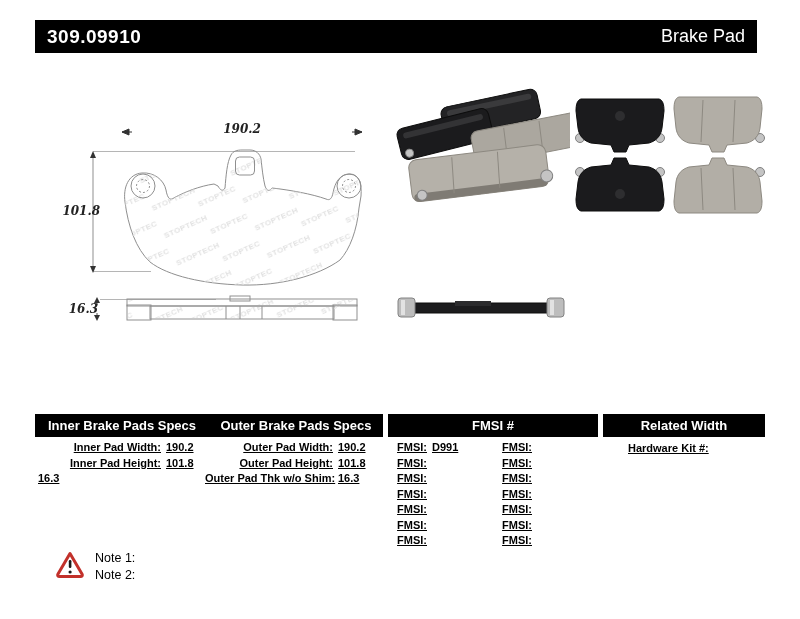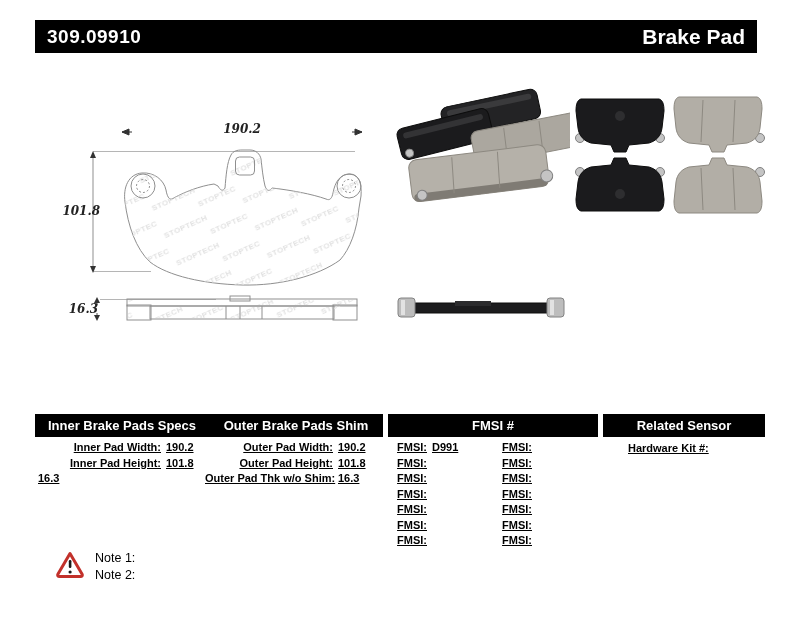--- a/index.html
+++ b/index.html
@@ -5,21 +5,21 @@
   html,body{margin:0;padding:0;background:#fff;}
   #page{position:relative;width:784px;height:619px;background:#ffffff;overflow:hidden;
         font-family:"Liberation Sans",sans-serif;color:#000;}
   .abs{position:absolute;}
 
   
   .header-bar{left:35px;top:20px;width:722px;height:33px;background:#000;color:#fff;
               display:flex;align-items:center;justify-content:space-between;
               padding:0 12px;box-sizing:border-box;}
   .part-number{font-size:19px;font-weight:bold;letter-spacing:0.5px;}
-  .product-title{font-size:21px;font-weight:bold;}
+  .product-title{font-size:18px;font-weight:normal;}
 
   
   .dim-label{font-family:"DejaVu Serif",serif;font-style:italic;font-weight:bold;
              font-size:12px;color:#222;}
   .ext-line{background:#b5b5b5;height:1px;}
 
   
   .tbar{top:414px;height:23px;background:#000;color:#fff;display:flex;
         align-items:center;justify-content:center;font-size:13px;font-weight:bold;}
   .tbar-split{justify-content:space-around;}
@@ -179,27 +179,27 @@
     <rect x="16" y="13" width="140" height="10" rx="2" fill="#1c1c1e" stroke="#0c0c0c"></rect>
     <rect x="60" y="11" width="36" height="5" fill="#2c2c2e"></rect>
     <rect x="3" y="8" width="17" height="19" rx="3" fill="#bdbdbd" stroke="#828282"></rect>
     <rect x="6" y="10" width="4" height="15" fill="#e2e2e2"></rect>
     <rect x="152" y="8" width="17" height="19" rx="3" fill="#bdbdbd" stroke="#828282"></rect>
     <rect x="155" y="10" width="4" height="15" fill="#e2e2e2"></rect>
   </svg>
 
   <div class="abs tbar tbar-split" style="left:35px;width:348px;">
     <span>Inner Brake Pads Specs</span>
-    <span>Outer Brake Pads Shim</span>
+    <span>Outer Brake Pads Specs</span>
   </div>
   <div class="abs tbar" style="left:388px;width:210px;">
     <span>FMSI #</span>
   </div>
   <div class="abs tbar" style="left:603px;width:162px;">
-    <span>Related Sensor</span>
+    <span>Related Width</span>
   </div>
 
   <div class="abs spec-block" style="left:33px;top:440px;">
     <div class="spec-row">
       <span class="spec-label">Inner Pad Width:</span>
       <span class="spec-value">190.2</span>
     </div>
     <div class="spec-row">
       <span class="spec-label">Inner Pad Height:</span>
       <span class="spec-value">101.8</span>

